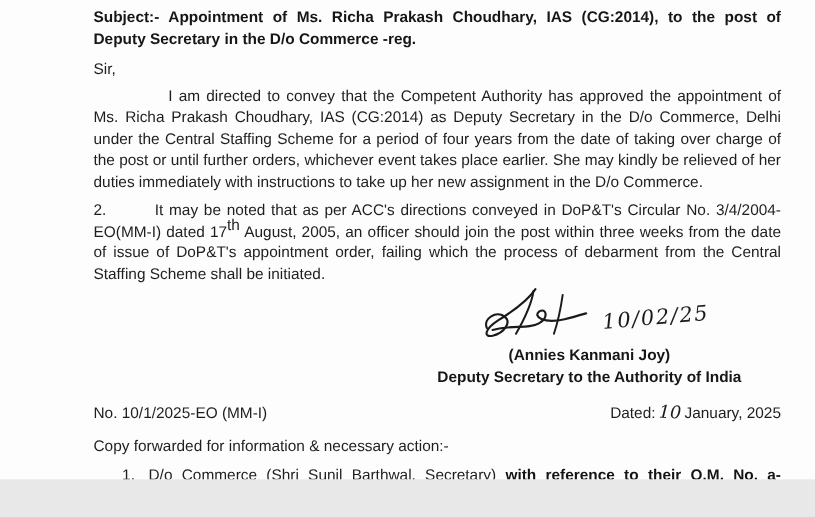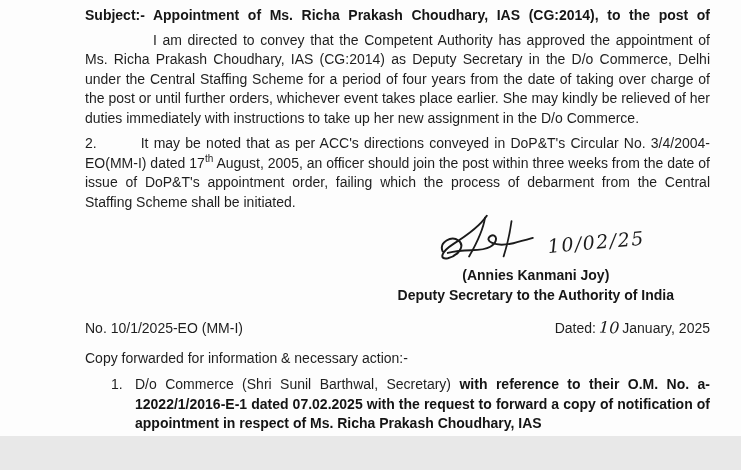--- a/index.html
+++ b/index.html
@@ -16,21 +16,21 @@
     line-height:19.5px;
     color:#1e1e1e;
   }
   .subject { font-weight:bold; color:#161616; }
   .subject-l1 { text-align:justify; text-align-last:justify; }
   .salutation { margin-top:8px; }
   .para { margin:0; text-align:justify; }
   .para-1 { margin-top:5px; text-indent:68px; }
   .para-2 { margin-top:6px; }
   .numgap { display:inline-block; width:44px; }
-  sup { font-size:10px; line-height:0; vertical-align:super; }
+  sup { font-size:14px; line-height:0; vertical-align:super; }
 
   .sig-block { width:max-content; margin:2px 36px 0 auto; text-align:center; font-weight:bold; color:#161616; }
   .sig-row { display:flex; align-items:flex-end; justify-content:center; gap:5px; height:46px; }
   .scribble { display:block; }
   .hw { font-family:"DejaVu Serif", serif; font-style:italic; font-weight:normal; color:#1b1b1b; }
   .hw-date { font-size:19px; letter-spacing:1.5px; transform:rotate(-5deg); transform-origin:left bottom; padding-bottom:4px; }
   .sig-name { margin-top:6px; }
 
   .ref-row { display:flex; justify-content:space-between; align-items:center; margin-top:13px; }
   .hw-day { display:inline-block; font-size:16px; transform:rotate(3deg); margin:0 3px; }
@@ -41,22 +41,24 @@
   .copy-item .txt { flex:1; text-align:justify; }
   .bold-run { font-weight:bold; color:#141414; }
 </style>
 </head>
 <body>
 
 <div class="page">
 
   <div class="subject">
     <div class="subject-l1">Subject:- Appointment of Ms. Richa Prakash Choudhary, IAS (CG:2014), to the post of</div>
+    <div class="subject-l2">Deputy Secretary in the D/o Commerce  -reg.</div>
   </div>
 
+  <div class="salutation">Sir,</div>
 
   <p class="para para-1">I am directed to convey that the Competent Authority has approved the appointment of Ms. Richa Prakash Choudhary, IAS (CG:2014) as Deputy Secretary in the D/o Commerce, Delhi under the Central Staffing Scheme for a period of four years from the date of taking over charge of the post or until further orders, whichever event takes place earlier. She may kindly be relieved of her duties immediately with instructions to take up her new assignment in the D/o Commerce.</p>
 
   <p class="para para-2"><span>2.</span><span class="numgap"></span><span>It may be noted that as per ACC's directions conveyed in DoP&amp;T's Circular No. 3/4/2004-EO(MM-I) dated 17</span><sup>th</sup><span> August, 2005, an officer should join the post within three weeks from the date of issue of DoP&amp;T's appointment order, failing which the process of debarment from the Central Staffing Scheme shall be initiated.</span></p>
 
   <div class="sig-block">
     <div class="sig-row">
       <svg class="scribble" width="118" height="46" viewBox="0 0 120 52" fill="none">
         <path d="M62 2 C54 14 40 24 24 34 C10 43 8 52 18 50 C30 47 38 36 30 30 C22 24 8 32 12 42" stroke="#1b1b1b" stroke-width="2.2" stroke-linecap="round" fill="none"></path>
         <path d="M60 4 C58 18 50 34 42 48" stroke="#1b1b1b" stroke-width="2" stroke-linecap="round" fill="none"></path>

